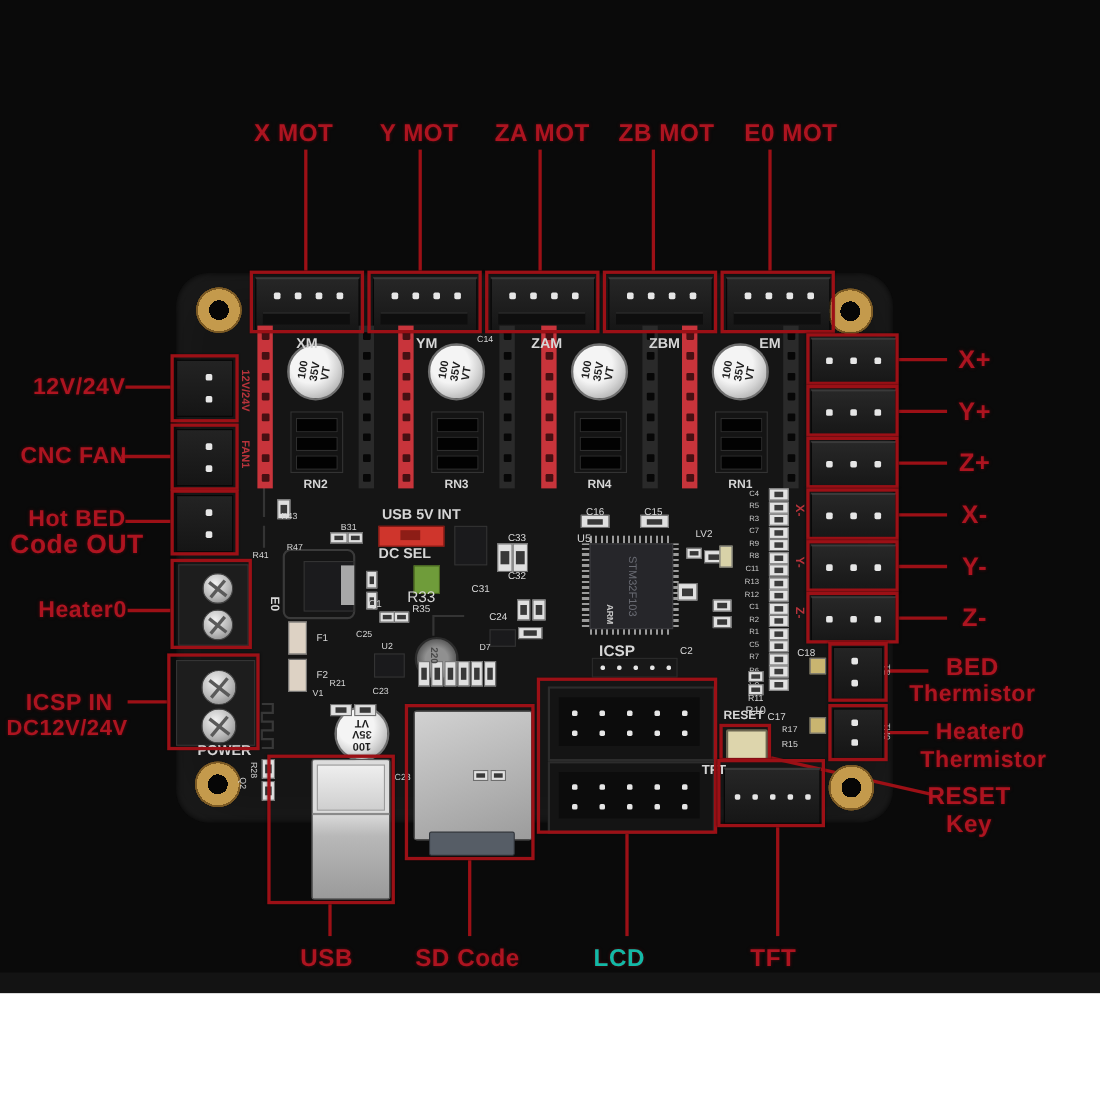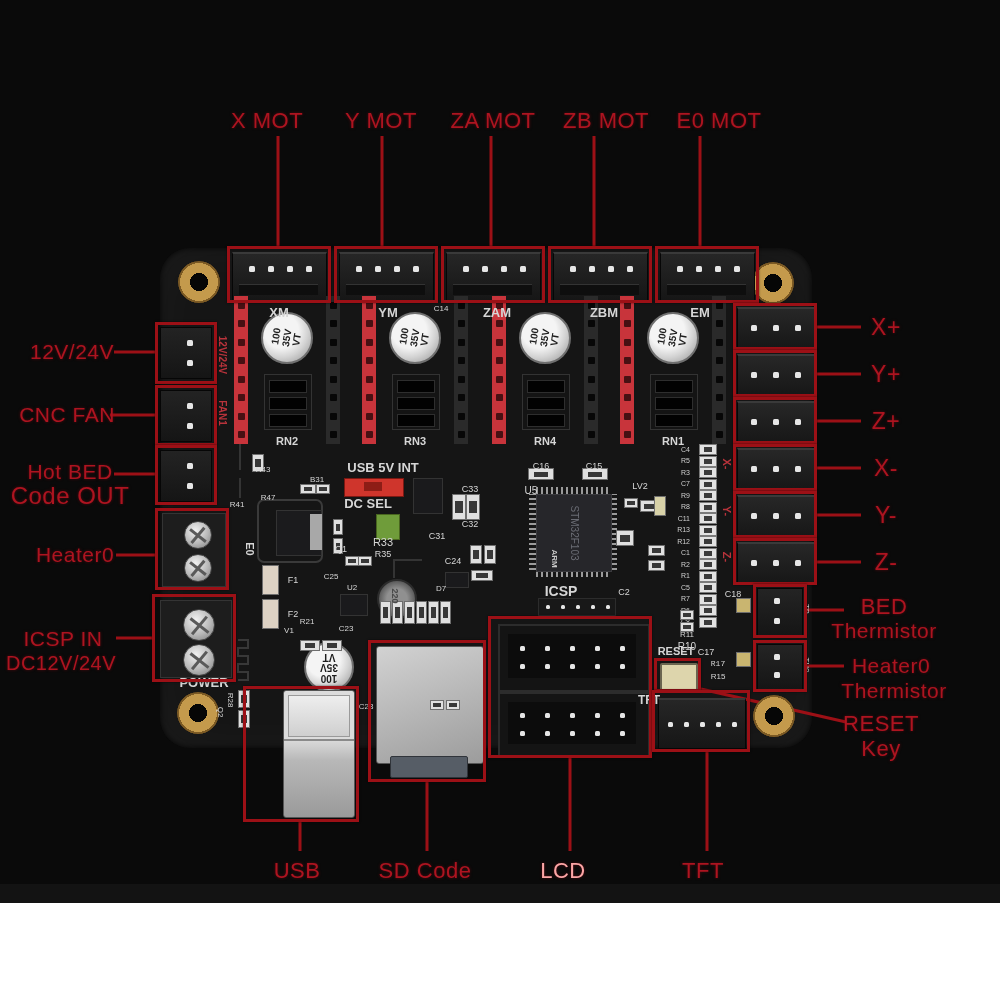--- a/index.html
+++ b/index.html
@@ -4,21 +4,21 @@
 <style>
   html,body{margin:0;padding:0;background:#222;}
   .scene{position:relative;width:1000px;height:1000px;overflow:hidden;
          font-family:"Liberation Sans",sans-serif;background:#fff;}
   .photo{position:absolute;left:0;top:0;width:1000px;height:903px;background:#0a0a0a;}
   .photo-fade{position:absolute;left:0;top:884px;width:1000px;height:19px;background:#131313;}
   .caption-band{position:absolute;left:0;top:903px;width:1000px;height:97px;background:#ffffff;}
   .board{position:absolute;left:160px;top:248px;width:652px;height:500px;background:#151515;
          border-radius:30px;box-shadow:inset 0 0 60px rgba(255,255,255,.035), inset 0 0 6px #000;}
   .silk{position:absolute;transform:translate(-50%,-50%);white-space:nowrap;line-height:1;}
-  .ann-label{position:absolute;transform:translate(-50%,-50%);font-weight:normal;white-space:nowrap;
+  .ann-label{position:absolute;transform:translate(-50%,-50%);font-weight:bold;white-space:nowrap;
              text-shadow:0 0 3px rgba(150,8,18,.55);letter-spacing:.5px;}
   .ann-box{position:absolute;border:3px solid #9c1016;box-shadow:0 0 2px rgba(0,0,0,.6);}
   svg.linelayer{position:absolute;left:0;top:0;width:1000px;height:1000px;pointer-events:none;}
   .dot{position:absolute;background:#e6e6e6;border-radius:1.5px;}
   .cap-txt{position:absolute;left:50%;top:50%;color:#1d1d1d;font-weight:bold;font-size:10px;
            line-height:1.05;text-align:center;transform:translate(-50%,-50%) rotate(-80deg);}
   .cap-txt.flip{transform:translate(-50%,-50%) rotate(180deg);}
 </style>
 </head>
 <body>
@@ -555,21 +555,21 @@
       <div class="silk" style="left: 726px; top: 464px; font-size: 11px; color: rgb(184, 51, 59); font-weight: bold; transform: translate(-50%, -50%) rotate(90deg);">X-</div>
       <div class="silk" style="left: 726px; top: 511px; font-size: 11px; color: rgb(184, 51, 59); font-weight: bold; transform: translate(-50%, -50%) rotate(90deg);">Y-</div>
       <div class="silk" style="left: 726px; top: 557px; font-size: 11px; color: rgb(184, 51, 59); font-weight: bold; transform: translate(-50%, -50%) rotate(90deg);">Z-</div>
       <div class="silk" style="left: 531px; top: 491px; font-size: 10px; color: rgb(214, 214, 214);">U5</div>
       <div class="silk" style="left: 541px; top: 466px; font-size: 9px; color: rgb(214, 214, 214);">C16</div>
       <div class="silk" style="left: 594px; top: 466px; font-size: 9px; color: rgb(214, 214, 214);">C15</div>
       <div class="silk" style="left: 470px; top: 489px; font-size: 9px; color: rgb(214, 214, 214);">C33</div>
       <div class="silk" style="left: 470px; top: 524px; font-size: 9px; color: rgb(214, 214, 214);">C32</div>
       <div class="silk" style="left: 640px; top: 486px; font-size: 9px; color: rgb(214, 214, 214);">LV2</div>
       <div class="silk" style="left: 441px; top: 309px; font-size: 8px; color: rgb(214, 214, 214);">C14</div>
-      <div class="silk" style="left: 383px; top: 542px; font-size: 11px; color: rgb(214, 214, 214);">R33</div>
+      <div class="silk" style="left: 383px; top: 542px; font-size: 14px; color: rgb(214, 214, 214);">R33</div>
       <div class="silk" style="left: 383px; top: 554px; font-size: 9px; color: rgb(214, 214, 214);">R35</div>
       <div class="silk" style="left: 437px; top: 536px; font-size: 9px; color: rgb(214, 214, 214);">C31</div>
       <div class="silk" style="left: 453px; top: 561px; font-size: 9px; color: rgb(214, 214, 214);">C24</div>
       <div class="silk" style="left: 263px; top: 470px; font-size: 8px; color: rgb(214, 214, 214);">R43</div>
       <div class="silk" style="left: 268px; top: 498px; font-size: 8px; color: rgb(214, 214, 214);">R47</div>
       <div class="silk" style="left: 237px; top: 505px; font-size: 8px; color: rgb(214, 214, 214);">R41</div>
       <div class="silk" style="left: 317px; top: 480px; font-size: 8px; color: rgb(214, 214, 214);">B31</div>
       <div class="silk" style="left: 331px; top: 577px; font-size: 8px; color: rgb(214, 214, 214);">C25</div>
       <div class="silk" style="left: 307px; top: 622px; font-size: 8px; color: rgb(214, 214, 214);">R21</div>
       <div class="silk" style="left: 289px; top: 631px; font-size: 8px; color: rgb(214, 214, 214);">V1</div>
@@ -634,17 +634,17 @@
       <div class="ann-label" style="left: 886px; top: 515px; font-size: 23px; color: rgb(173, 20, 32);">Y-</div>
       <div class="ann-label" style="left: 886px; top: 562px; font-size: 23px; color: rgb(173, 20, 32);">Z-</div>
       <div class="ann-label" style="left: 884px; top: 607px; font-size: 22px; color: rgb(173, 20, 32);">BED</div>
       <div class="ann-label" style="left: 884px; top: 631px; font-size: 21px; color: rgb(173, 20, 32);">Thermistor</div>
       <div class="ann-label" style="left: 891px; top: 666px; font-size: 21px; color: rgb(173, 20, 32);">Heater0</div>
       <div class="ann-label" style="left: 894px; top: 691px; font-size: 21px; color: rgb(173, 20, 32);">Thermistor</div>
       <div class="ann-label" style="left: 881px; top: 724px; font-size: 22px; color: rgb(173, 20, 32);">RESET</div>
       <div class="ann-label" style="left: 881px; top: 749px; font-size: 22px; color: rgb(173, 20, 32);">Key</div>
       <div class="ann-label" style="left: 297px; top: 871px; font-size: 22px; color: rgb(173, 20, 32);">USB</div>
       <div class="ann-label" style="left: 425px; top: 871px; font-size: 22px; color: rgb(173, 20, 32);">SD Code</div>
-      <div class="ann-label" style="left: 563px; top: 871px; font-size: 22px; color: #fca5a5;">LCD</div>
+      <div class="ann-label" style="left: 563px; top: 871px; font-size: 22px; color: #14b8a6;">LCD</div>
       <div class="ann-label" style="left: 703px; top: 871px; font-size: 22px; color: rgb(173, 20, 32);">TFT</div>
     </div>
   <div class="caption-band"></div>
 </div>
 
 </body></html>

